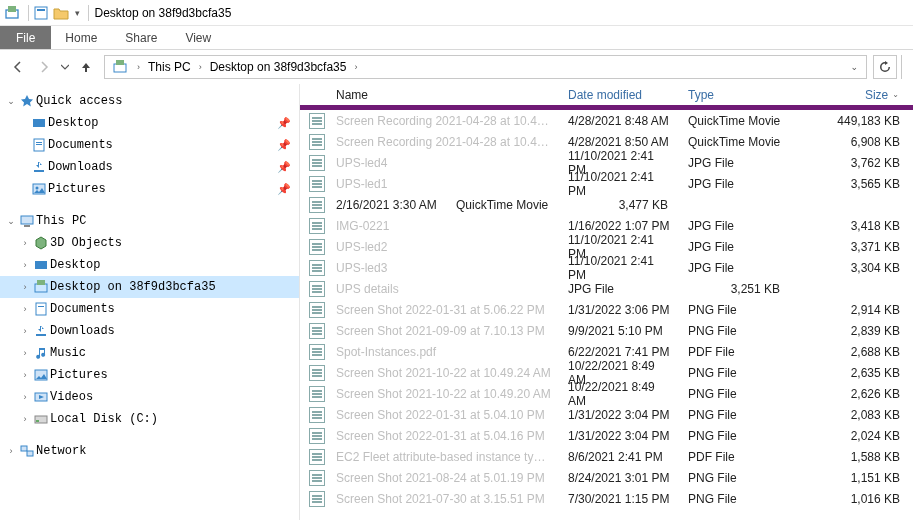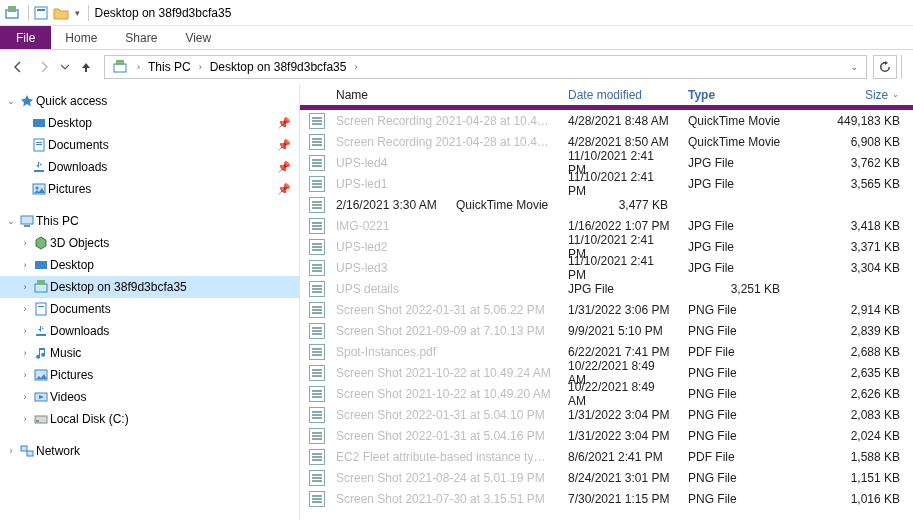--- a/index.html
+++ b/index.html
@@ -8,21 +8,21 @@
 
   
   .titlebar { height:26px; background:#fff; display:flex; align-items:center; padding:0 4px; border-bottom:1px solid #e5e5e5; }
   .tb-icon { width:16px; height:16px; margin-right:4px; display:flex; align-items:center; justify-content:center; }
   .tb-sep  { width:1px; height:16px; background:#ccc; margin:0 4px; }
   .tb-caret { font-size:9px; color:#555; margin:0 4px 0 2px;}
   .tb-title { margin-left:2px; }
 
   
   .ribbon { height:24px; display:flex; align-items:stretch; background:#fff; border-bottom:1px solid #d8d8d8;}
-  .rb-file { background:#701a75; color:#fff; padding:0 16px; display:flex; align-items:center; font-size:12px; }
+  .rb-file { background:#737373; color:#fff; padding:0 16px; display:flex; align-items:center; font-size:12px; }
   .rb-tab  { padding:0 14px; display:flex; align-items:center; color:#444; }
 
   
   .navbar { height:34px; display:flex; align-items:center; padding:4px 6px; gap:2px; }
   .nav-btn { width:24px; height:24px; display:flex; align-items:center; justify-content:center; color:#555; border-radius:2px; }
   .nav-btn.disabled { color:#bbb; }
   .addr { flex:1; height:24px; border:1px solid #c8c8c8; display:flex; align-items:center; padding:0 4px; margin:0 4px; }
   .addr .crumb { display:flex; align-items:center; padding:0 4px; height:100%; }
   .addr .chev { font-size:9px; color:#555; padding:0 4px; }
   .refresh { width:24px; height:24px; border:1px solid #c8c8c8; display:flex; align-items:center; justify-content:center; margin-right:2px;}
@@ -30,31 +30,31 @@
 
   
   .body { flex:1; display:flex; overflow:hidden; }
 
   
   .tree { width:300px; border-right:1px solid #e5e5e5; padding:6px 0; overflow:auto; }
   .tnode { display:flex; align-items:center; height:22px; padding-right:8px; }
   .tnode.selected{ background:#cce8ff; }
   .tw-exp { width:14px; text-align:center; font-size:9px; color:#666; flex:none; }
   .tw-icon{ width:18px; height:16px; display:flex; align-items:center; justify-content:center; flex:none; }
-  .tw-label{ flex:1; white-space:nowrap; overflow:hidden; text-overflow:ellipsis; }
+  .tw-label{ flex:1; white-space:nowrap; overflow:hidden; text-overflow:ellipsis;font-family:Liberation Mono, monospace; }
   .tw-pin  { width:14px; color:#888; font-size:11px; flex:none; text-align:center;}
   .tspacer { height:10px; }
 
   
   .list { flex:1; display:flex; flex-direction:column; overflow:hidden; }
   .cols { display:flex; height:26px; align-items:center; border-bottom:5px solid #701a75; color:#3a6ea5; font-size:12px; padding-left:28px; }
   .col  { padding:0 8px; display:flex; align-items:center; height:100%; border-right:1px solid transparent;}
   .col.name{ width:232px; color:#222;}
   .col.date{ width:120px;}
-  .col.type{ width:138px;font-weight:bold;}
+  .col.type{ width:138px;}
   .col.size{ width:90px; justify-content:flex-end;}
   .col .sort { font-size:8px; margin-left:4px; color:#666;}
   .rows { flex:1; overflow:auto; }
   .row { display:flex; height:21px; align-items:center; padding-left:6px; }
   .rselwrap{ width:22px; display:flex; align-items:center; justify-content:center;}
   .ricon{ width:16px; height:16px; border:1px solid #8aa; background:#fff; position:relative; flex:none;}
   .ricon::after{ content:""; position:absolute; left:2px; right:2px; top:3px; height:2px; background:#8aa; box-shadow:0 3px 0 #8aa, 0 6px 0 #8aa;}
   .rname{ width:232px; padding:0 8px; color:#bfbfbf; white-space:nowrap; overflow:hidden; text-overflow:ellipsis;}
   .rdate{ width:120px; padding:0 8px; color:#222;}
   .rtype{ width:138px; padding:0 8px; color:#222;}

